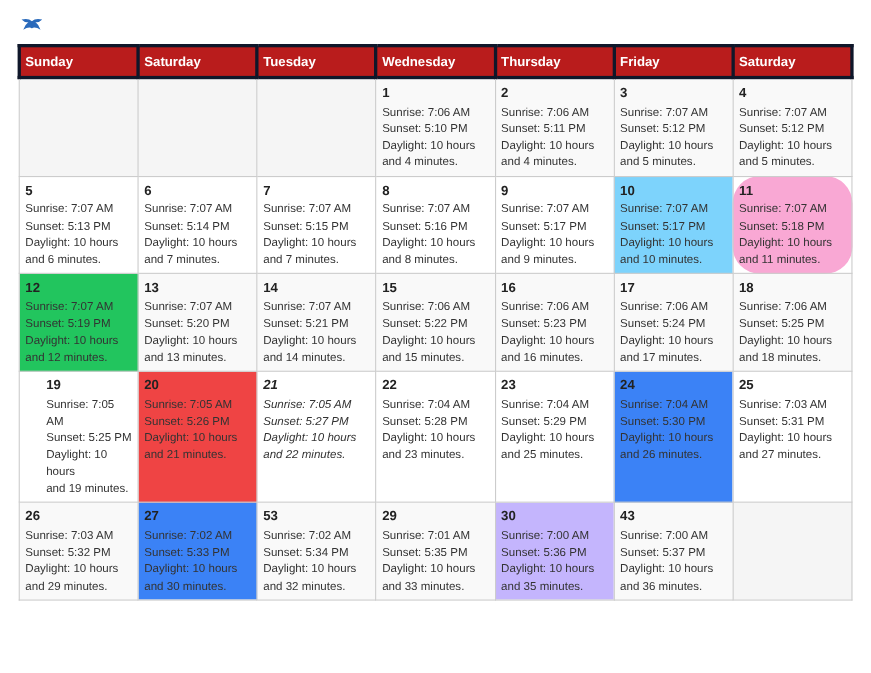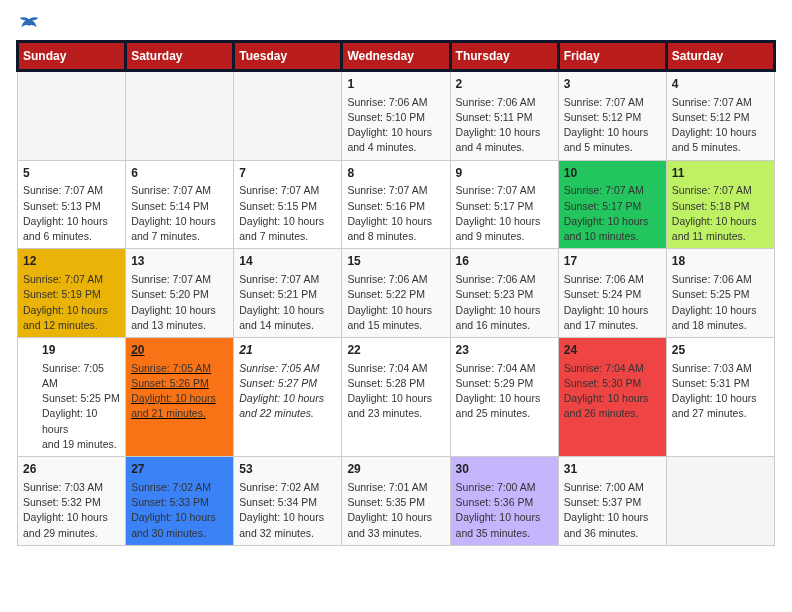--- a/index.html
+++ b/index.html
@@ -194,37 +194,37 @@
 Daylight: 10 hours
 and 8 minutes.</div>
         </td>
         <td style="background: rgb(255, 255, 255);">
           <span class="day-number">9</span>
           <div class="day-info" style="white-space: pre-line;">Sunrise: 7:07 AM
 Sunset: 5:17 PM
 Daylight: 10 hours
 and 9 minutes.</div>
         </td>
+        <td style="background: #7dd3fc;">
+          <span class="day-number">10</span>
+          <div class="day-info" style="white-space: pre-line;">Sunrise: 7:07 AM
+Sunset: 5:17 PM
+Daylight: 10 hours
+and 10 minutes.</div>
+        </td>
+        <td style="background: #f9a8d4; border-radius: 25px;">
+          <span class="day-number">11</span>
+          <div class="day-info" style="white-space: pre-line;">Sunrise: 7:07 AM
+Sunset: 5:18 PM
+Daylight: 10 hours
+and 11 minutes.</div>
+        </td>
+      </tr>
+      <tr>
         <td style="background: #22c55e;">
-          <span class="day-number">10</span>
-          <div class="day-info" style="white-space: pre-line;">Sunrise: 7:07 AM
-Sunset: 5:17 PM
-Daylight: 10 hours
-and 10 minutes.</div>
-        </td>
-        <td style="background: #bef264;">
-          <span class="day-number">11</span>
-          <div class="day-info" style="white-space: pre-line;">Sunrise: 7:07 AM
-Sunset: 5:18 PM
-Daylight: 10 hours
-and 11 minutes.</div>
-        </td>
-      </tr>
-      <tr>
-        <td style="background: #eab308;">
           <span class="day-number">12</span>
           <div class="day-info" style="white-space: pre-line;">Sunrise: 7:07 AM
 Sunset: 5:19 PM
 Daylight: 10 hours
 and 12 minutes.</div>
         </td>
         <td style="background: rgb(249, 249, 249); margin-left: 36px;">
           <span class="day-number">13</span>
           <div class="day-info" style="white-space: pre-line;">Sunrise: 7:07 AM
 Sunset: 5:20 PM
@@ -268,21 +268,21 @@
         </td>
       </tr>
       <tr>
         <td style="background: rgb(255, 255, 255); padding-left: 24px;">
           <span class="day-number">19</span>
           <div class="day-info" style="white-space: pre-line;">Sunrise: 7:05 AM
 Sunset: 5:25 PM
 Daylight: 10 hours
 and 19 minutes.</div>
         </td>
-        <td style="background: #f97316; text-decoration: underline;">
+        <td style="background: #ef4444;">
           <span class="day-number">20</span>
           <div class="day-info" style="white-space: pre-line;">Sunrise: 7:05 AM
 Sunset: 5:26 PM
 Daylight: 10 hours
 and 21 minutes.</div>
         </td>
         <td style="background: rgb(255, 255, 255); font-style: italic;">
           <span class="day-number">21</span>
           <div class="day-info" style="white-space: pre-line;">Sunrise: 7:05 AM
 Sunset: 5:27 PM
@@ -296,21 +296,21 @@
 Daylight: 10 hours
 and 23 minutes.</div>
         </td>
         <td style="background: rgb(255, 255, 255);">
           <span class="day-number">23</span>
           <div class="day-info" style="white-space: pre-line;">Sunrise: 7:04 AM
 Sunset: 5:29 PM
 Daylight: 10 hours
 and 25 minutes.</div>
         </td>
-        <td style="background: #ef4444;">
+        <td style="background: #3b82f6;">
           <span class="day-number">24</span>
           <div class="day-info" style="white-space: pre-line;">Sunrise: 7:04 AM
 Sunset: 5:30 PM
 Daylight: 10 hours
 and 26 minutes.</div>
         </td>
         <td style="background: rgb(255, 255, 255);">
           <span class="day-number">25</span>
           <div class="day-info" style="white-space: pre-line;">Sunrise: 7:03 AM
 Sunset: 5:31 PM
@@ -348,21 +348,21 @@
 and 33 minutes.</div>
         </td>
         <td style="background: #c4b5fd;">
           <span class="day-number">30</span>
           <div class="day-info" style="white-space: pre-line;">Sunrise: 7:00 AM
 Sunset: 5:36 PM
 Daylight: 10 hours
 and 35 minutes.</div>
         </td>
         <td style="background: rgb(249, 249, 249);">
-          <span class="day-number">31</span>
+          <span class="day-number">43</span>
           <div class="day-info" style="white-space: pre-line;">Sunrise: 7:00 AM
 Sunset: 5:37 PM
 Daylight: 10 hours
 and 36 minutes.</div>
         </td>
         <td class="empty-cell"></td>
       </tr>
     </tbody>
 </table>
 

